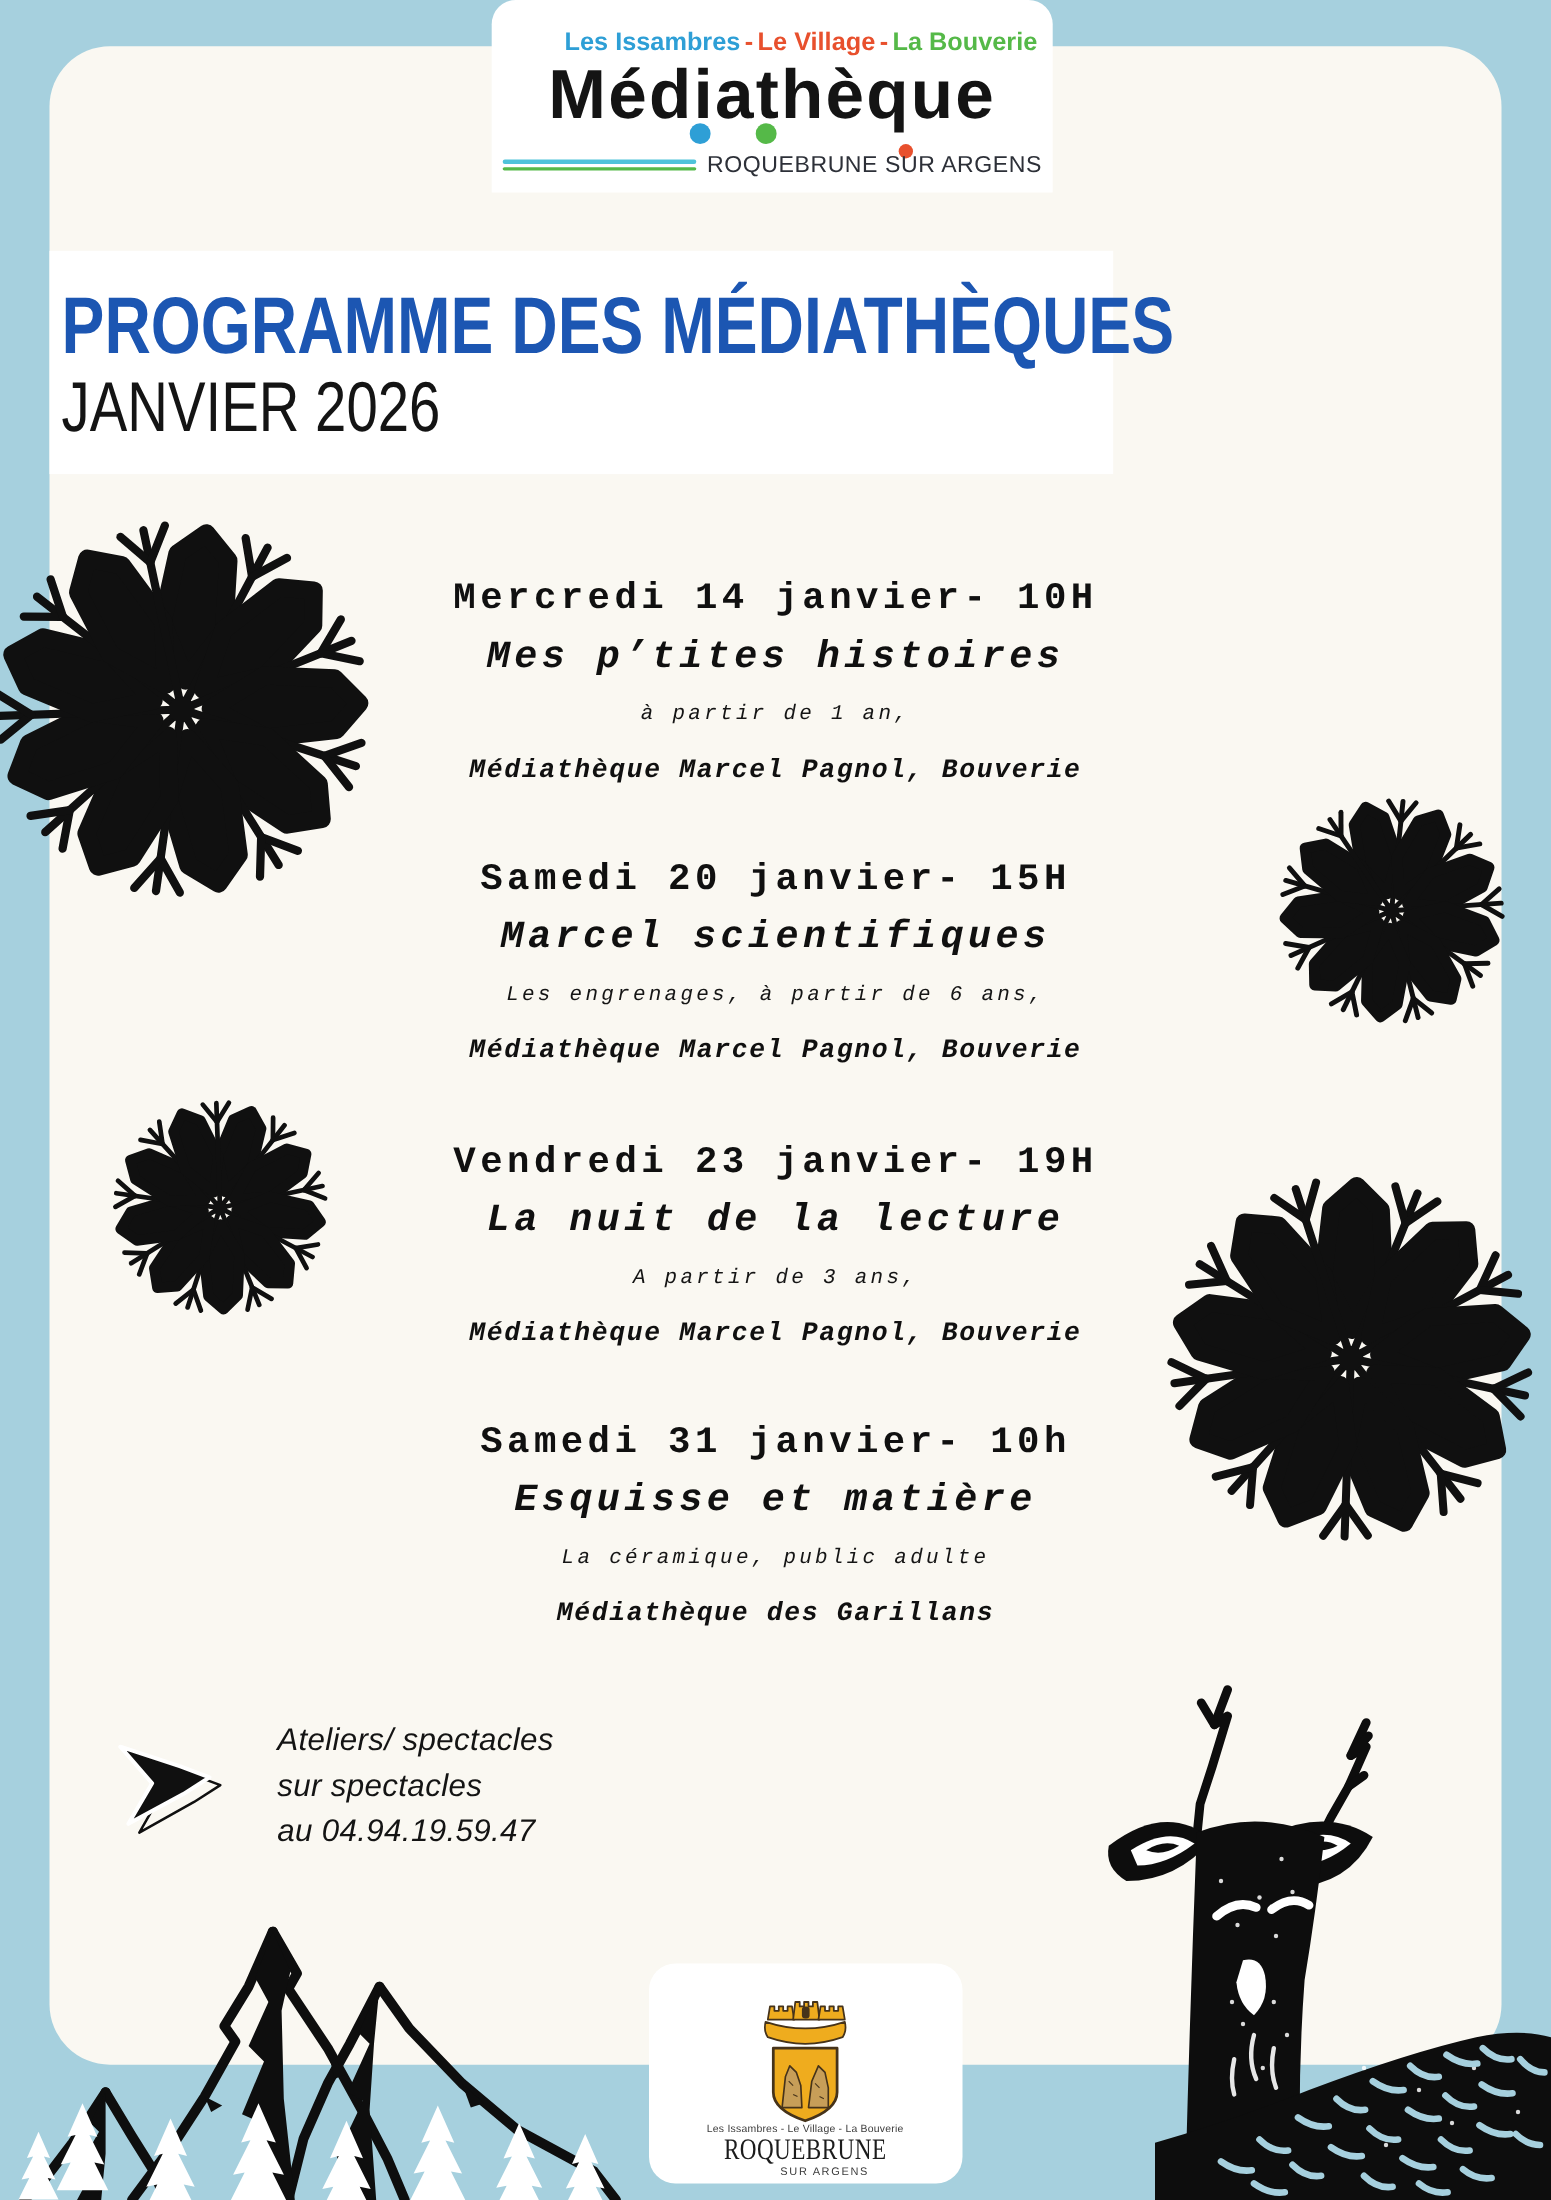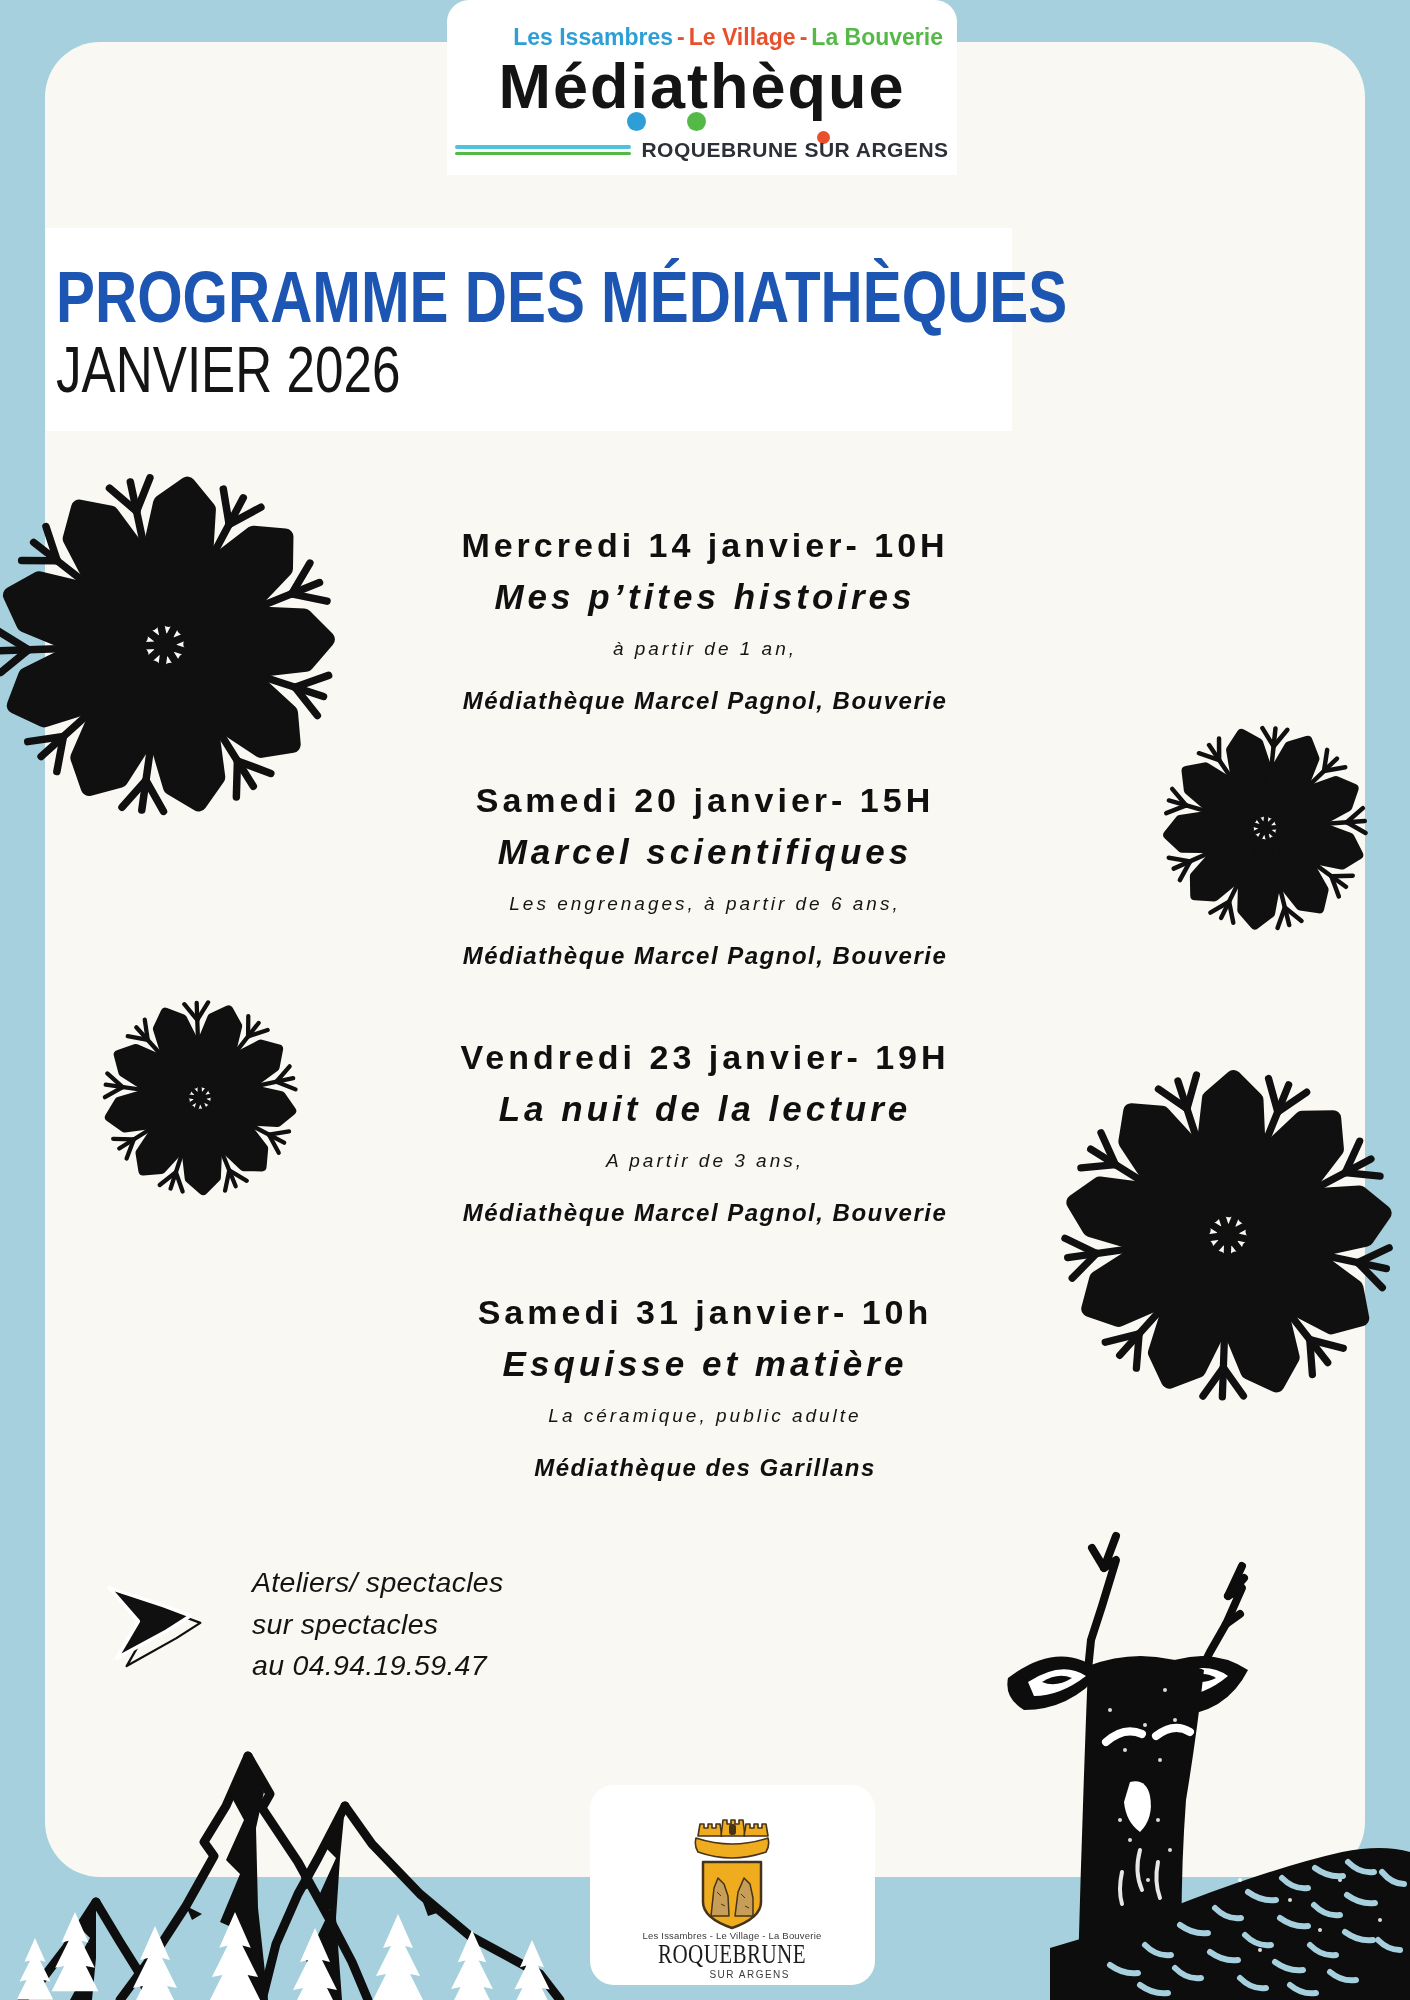--- a/index.html
+++ b/index.html
@@ -38,35 +38,35 @@
   .dot-blue{left:180px;top:112px;width:19px;height:19px;background:#2E9FD6;}
   .dot-green{left:240px;top:112px;width:19px;height:19px;background:#55B948;}
   .dot-red{left:370px;top:131px;width:13px;height:13px;background:#E8502D;}
   .logo-rule-row{
     position:absolute;left:0;right:0;top:138px;
     display:flex;align-items:center;justify-content:center;gap:10px;
   }
   .rule-stack{width:176px;}
   .rule-cyan{height:4px;background:#4FC3D9;border-radius:2px;}
   .rule-green{height:3px;background:#55B948;margin-top:3px;border-radius:2px;}
-  .logo-city{font-size:21px;letter-spacing:.5px;color:#2D3038;font-weight:700;white-space:nowrap;text-align:center;}
+  .logo-city{font-size:21px;letter-spacing:.5px;color:#2D3038;font-weight:400;white-space:nowrap;text-align:center;}
   
   .main-title{
     position:absolute;left:56px;top:260px;
     font-size:73px;font-weight:700;color:#1C56B2;line-height:1;
     transform:scaleX(.8);transform-origin:left center;white-space:nowrap;
   }
   .sub-title{
     position:absolute;left:56px;top:338px;
     font-size:64px;font-weight:400;color:#141414;line-height:1;
     transform:scaleX(.8);transform-origin:left center;white-space:nowrap;
   }
   
   .events{position:absolute;left:45px;width:1320px;top:0;}
-  .event{position:absolute;left:0;width:100%;text-align:center;}
+  .event{position:absolute;left:0;width:100%;text-align:center;font-family:Liberation Mono, monospace;}
   .ev-line{height:52px;line-height:52px;white-space:nowrap;}
   .ev-date{font-size:34px;font-weight:700;letter-spacing:4px;}
   .ev-title{font-size:35px;font-weight:700;font-style:italic;letter-spacing:4px;}
   .ev-detail{font-size:19px;font-style:italic;font-weight:400;letter-spacing:3px;color:#151515;}
   .ev-loc{font-size:24px;font-weight:700;font-style:italic;letter-spacing:1.5px;}
   .ev1{top:519px;} .ev2{top:774px;} .ev3{top:1031px;} .ev4{top:1286px;}
   
   .flake{position:absolute;}
   .flake1{left:-10px;top:470px;width:350px;height:350px;transform:rotate(8deg);}
   .flake2{left:1160px;top:723px;width:210px;height:210px;transform:rotate(-14deg);}

